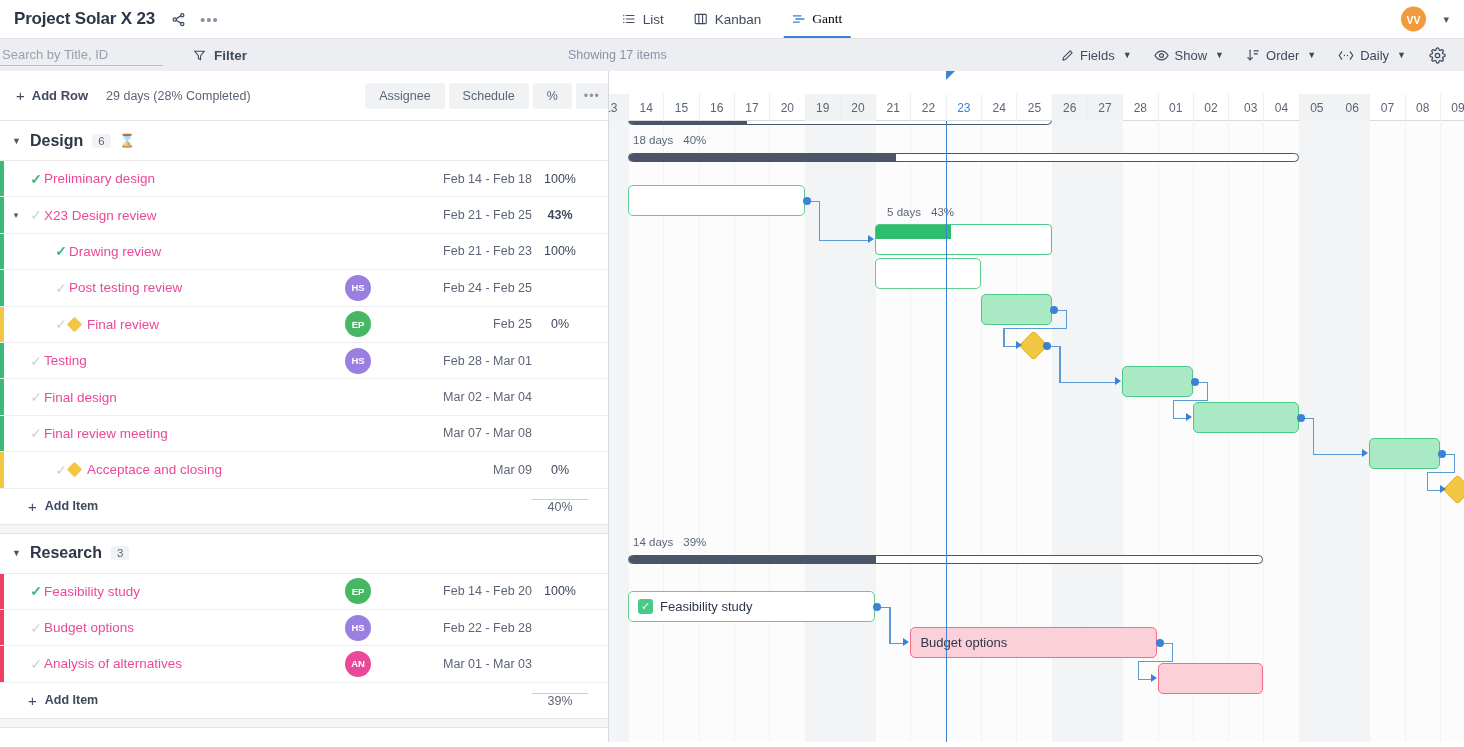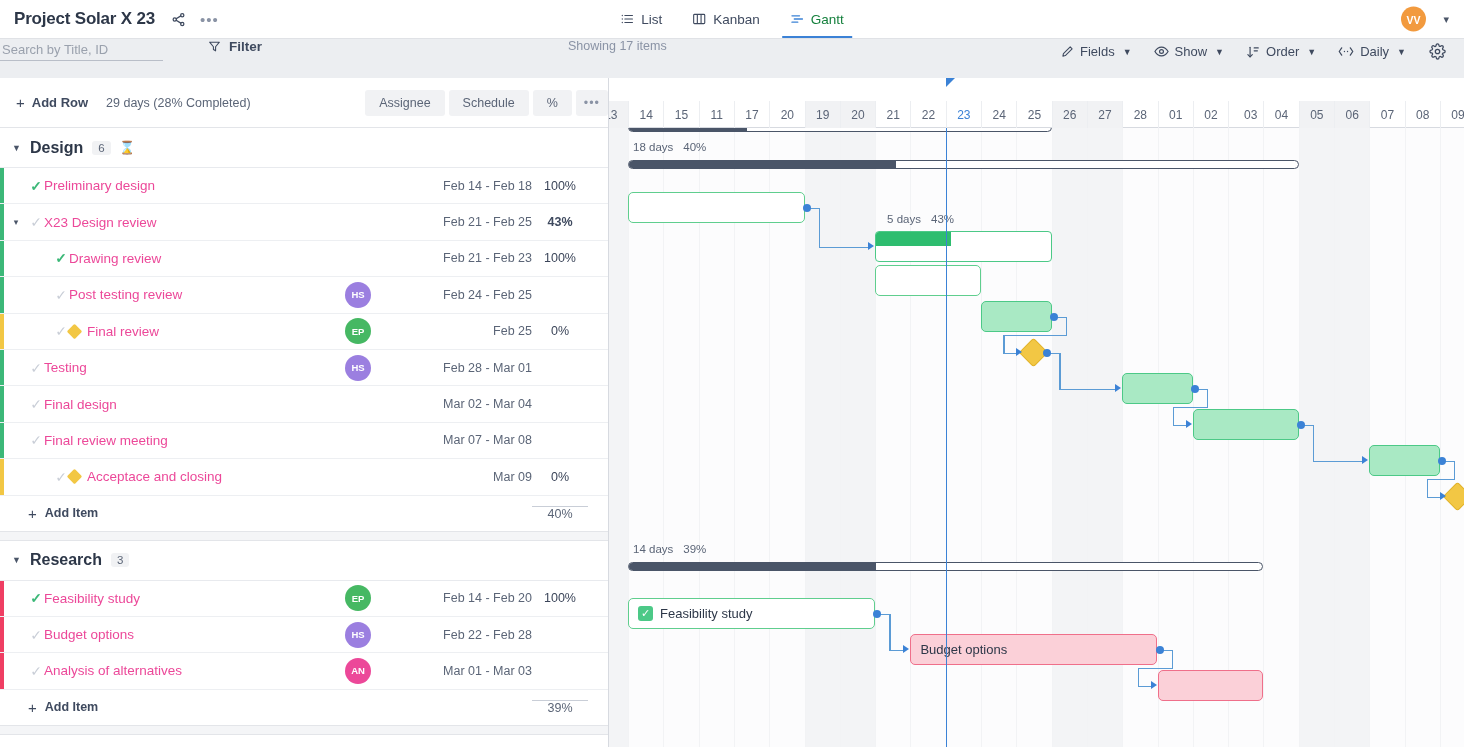--- a/index.html
+++ b/index.html
@@ -32,44 +32,43 @@
   .view-tabs {
     position: absolute; left: 50%; transform: translateX(-50%);
     display: flex; align-items: center; height: 38px; gap: 26px;
   }
   .vtab {
     display: flex; align-items: center; gap: 7px;
     font-size: 13.5px; color: #3f4a5f;
     height: 38px; cursor: pointer; position: relative;
     padding: 0 2px;
   }
-  .vtab.active { color: #15803d; }
+  .vtab.active { color: #000000; font-family: Liberation Serif, serif; }
   .vtab.active::after {
     content: ""; position: absolute; left: -6px; right: -6px; bottom: 0;
     height: 2.5px; background: #3b82d6;
   }
   .avatar-top {
     position: absolute; right: 38px; top: 50%; transform: translateY(-50%);
     width: 25px; height: 25px; border-radius: 50%;
     background: #f29a3e; color: #fff;
     display: flex; align-items: center; justify-content: center;
     font-size: 10.5px; font-weight: 700; cursor: pointer;
   }
   .caret-top {
     position: absolute; right: 15px; top: 50%; transform: translateY(-50%);
     color: #4a5568; font-size: 11px; cursor: pointer;
   }
 
   
   .toolbar {
-    height: 40px; background: #eceef1;
-    display: flex; align-items: flex-start;
+    height: 33px; background: #eceef1;
+    display: flex; align-items: center;
     border-top: 1px solid #e0e2e6;
     position: relative;
-    gap: 15px;
   }
   .search-wrap { padding-left: 0px; width: 165px; }
   .search-input {
     border: none; border-bottom: 1px solid #b9bec8; background: transparent;
     font-size: 13px; color: #6b7280; width: 163px; padding: 3px 2px;
     font-family: "Liberation Sans", sans-serif; outline: none;
   }
   .search-input::placeholder { color: #9aa1ad; }
   .filter-btn {
     display: flex; align-items: center; gap: 8px; margin-left: 28px;
@@ -574,21 +573,21 @@
         <div class="group-gap"></div>
       </div>
   </div>
 
   <div class="right-pane">
     <div class="g-head">
       <div class="g-day-row" id="day-row">
           <div class="day-cell weekend" style="left: -16.3px; width: 35.3px;">13</div>
           <div class="day-cell" style="left: 19px; width: 35.3px;">14</div>
           <div class="day-cell" style="left: 54.3px; width: 35.3px;">15</div>
-          <div class="day-cell" style="left: 89.6px; width: 35.3px;">11</div>
+          <div class="day-cell" style="left: 89.6px; width: 35.3px;">16</div>
           <div class="day-cell" style="left: 124.9px; width: 35.3px;">17</div>
           <div class="day-cell" style="left: 160.2px; width: 35.3px;">20</div>
           <div class="day-cell weekend" style="left: 195.5px; width: 35.3px;">19</div>
           <div class="day-cell weekend" style="left: 230.8px; width: 35.3px;">20</div>
           <div class="day-cell" style="left: 266.1px; width: 35.3px;">21</div>
           <div class="day-cell" style="left: 301.4px; width: 35.3px;">22</div>
           <div class="day-cell today" style="left: 336.7px; width: 35.3px;">23</div>
           <div class="day-cell" style="left: 372px; width: 35.3px;">24</div>
           <div class="day-cell" style="left: 407.3px; width: 35.3px;">25</div>
           <div class="day-cell weekend" style="left: 442.6px; width: 35.3px;">26</div>

